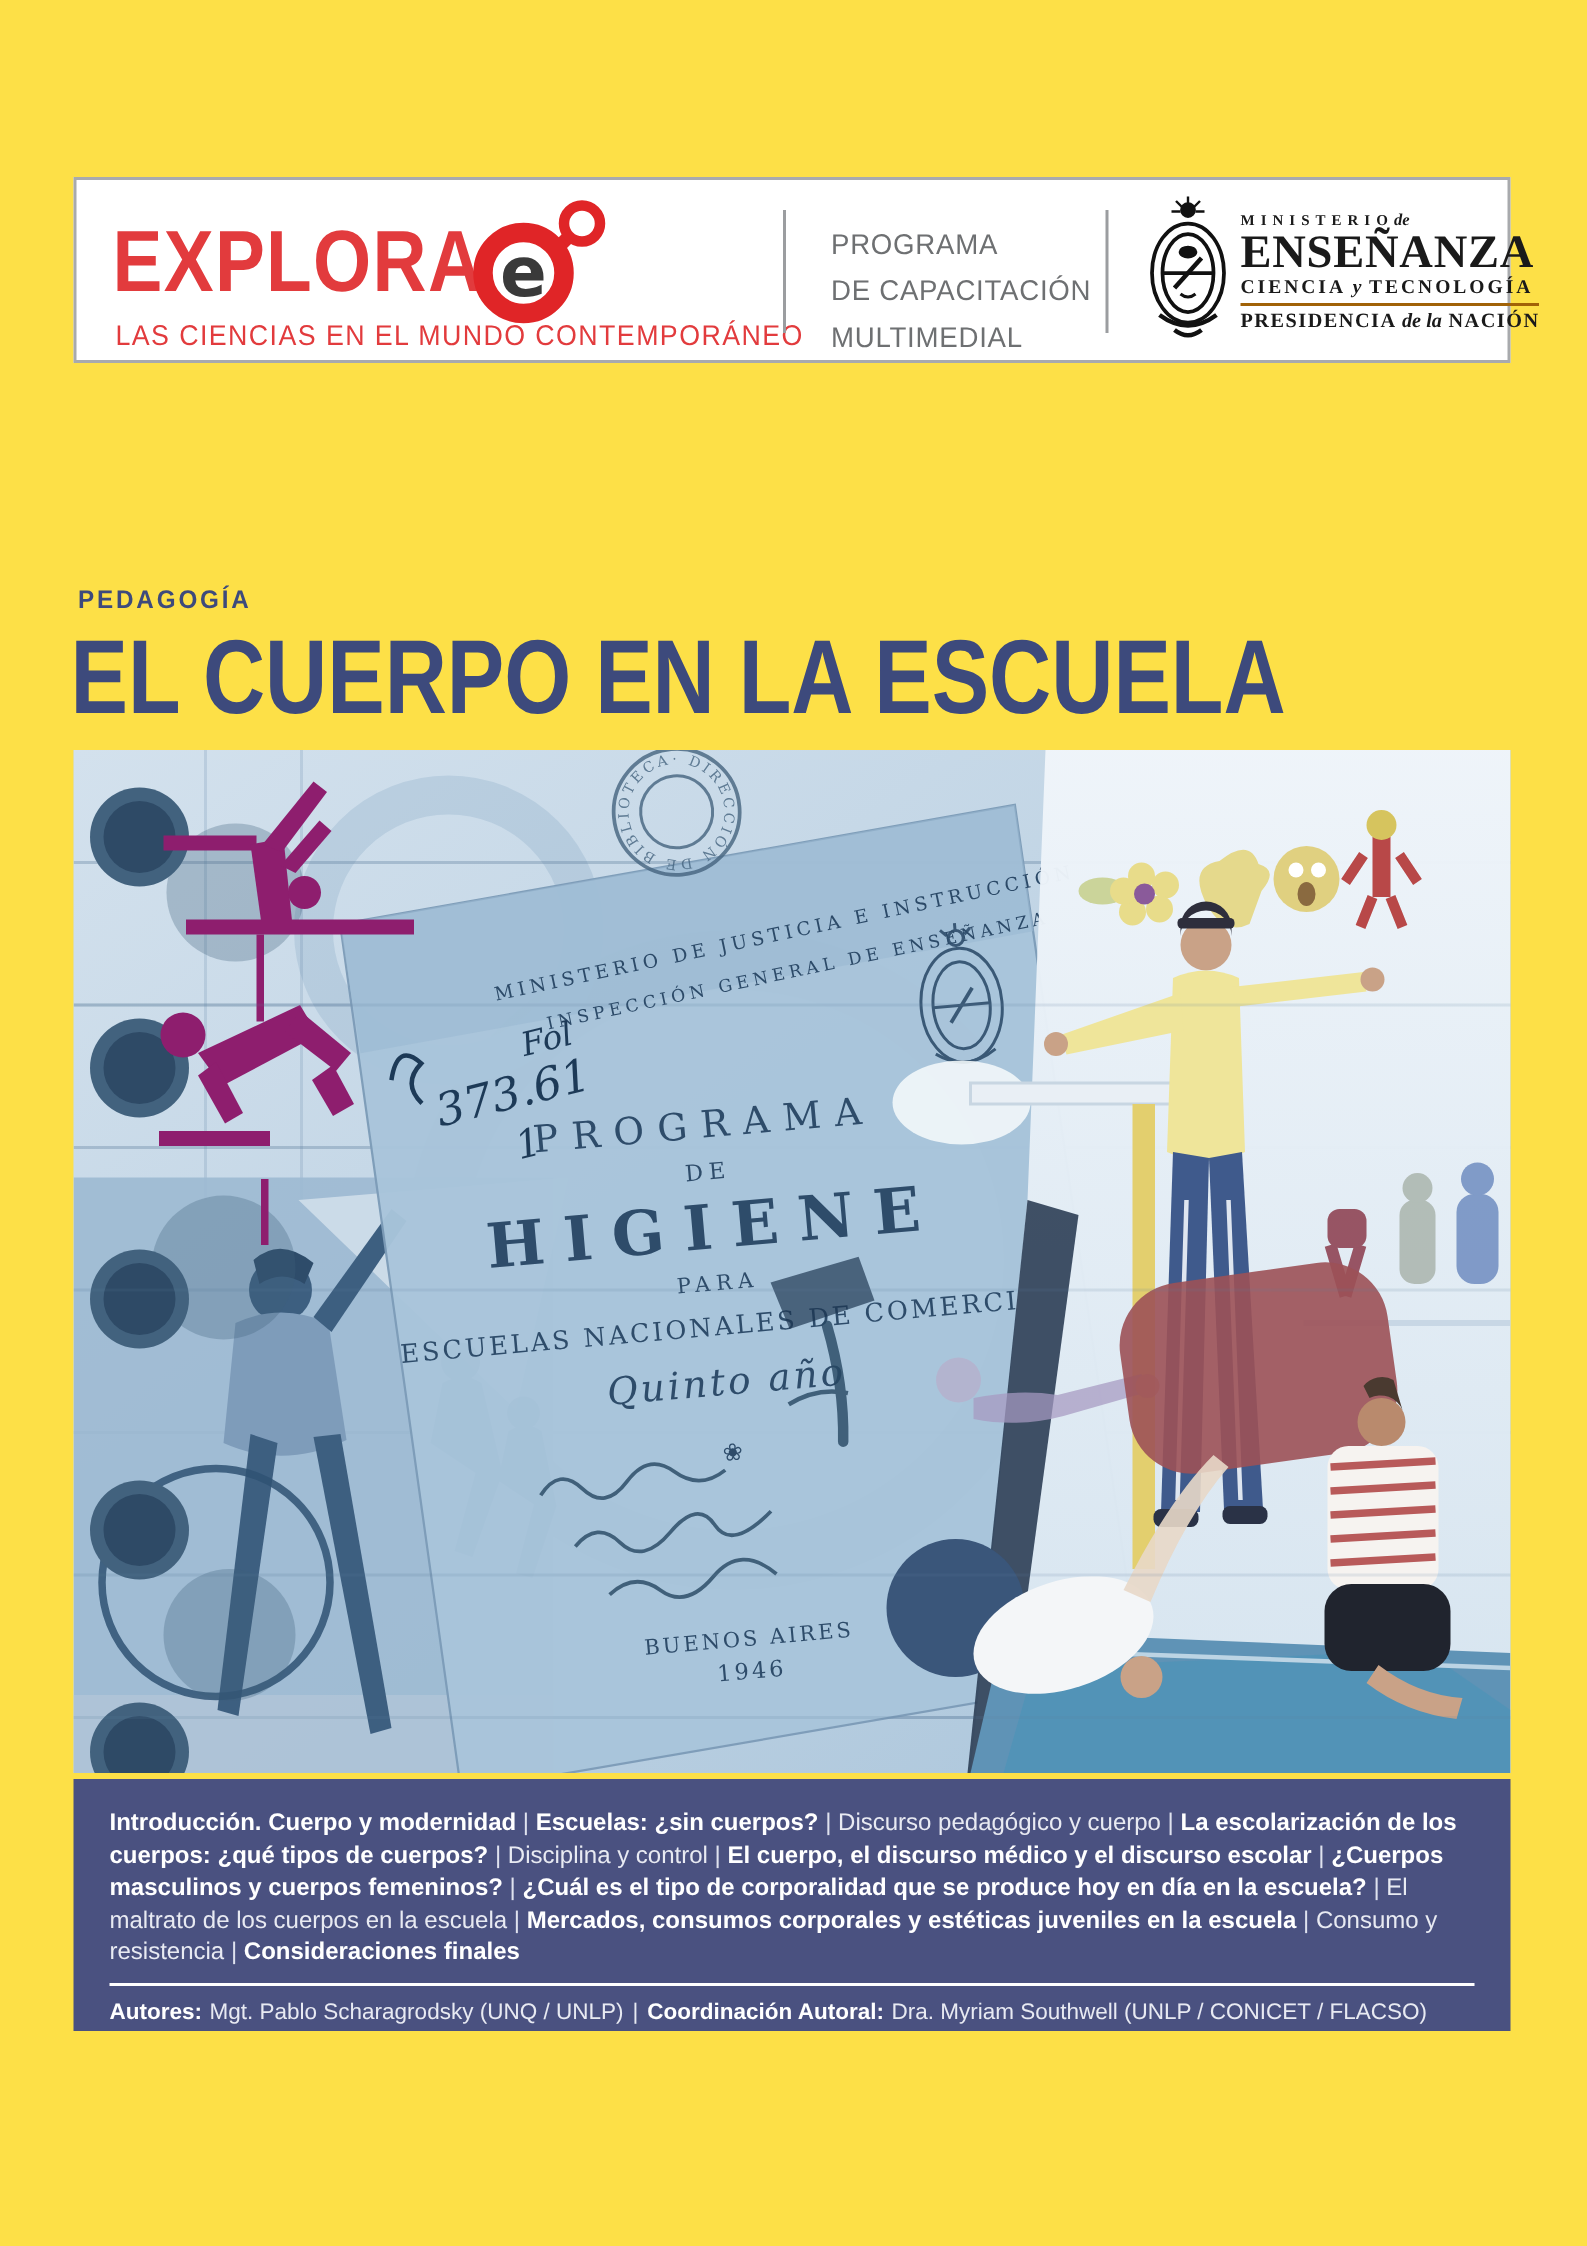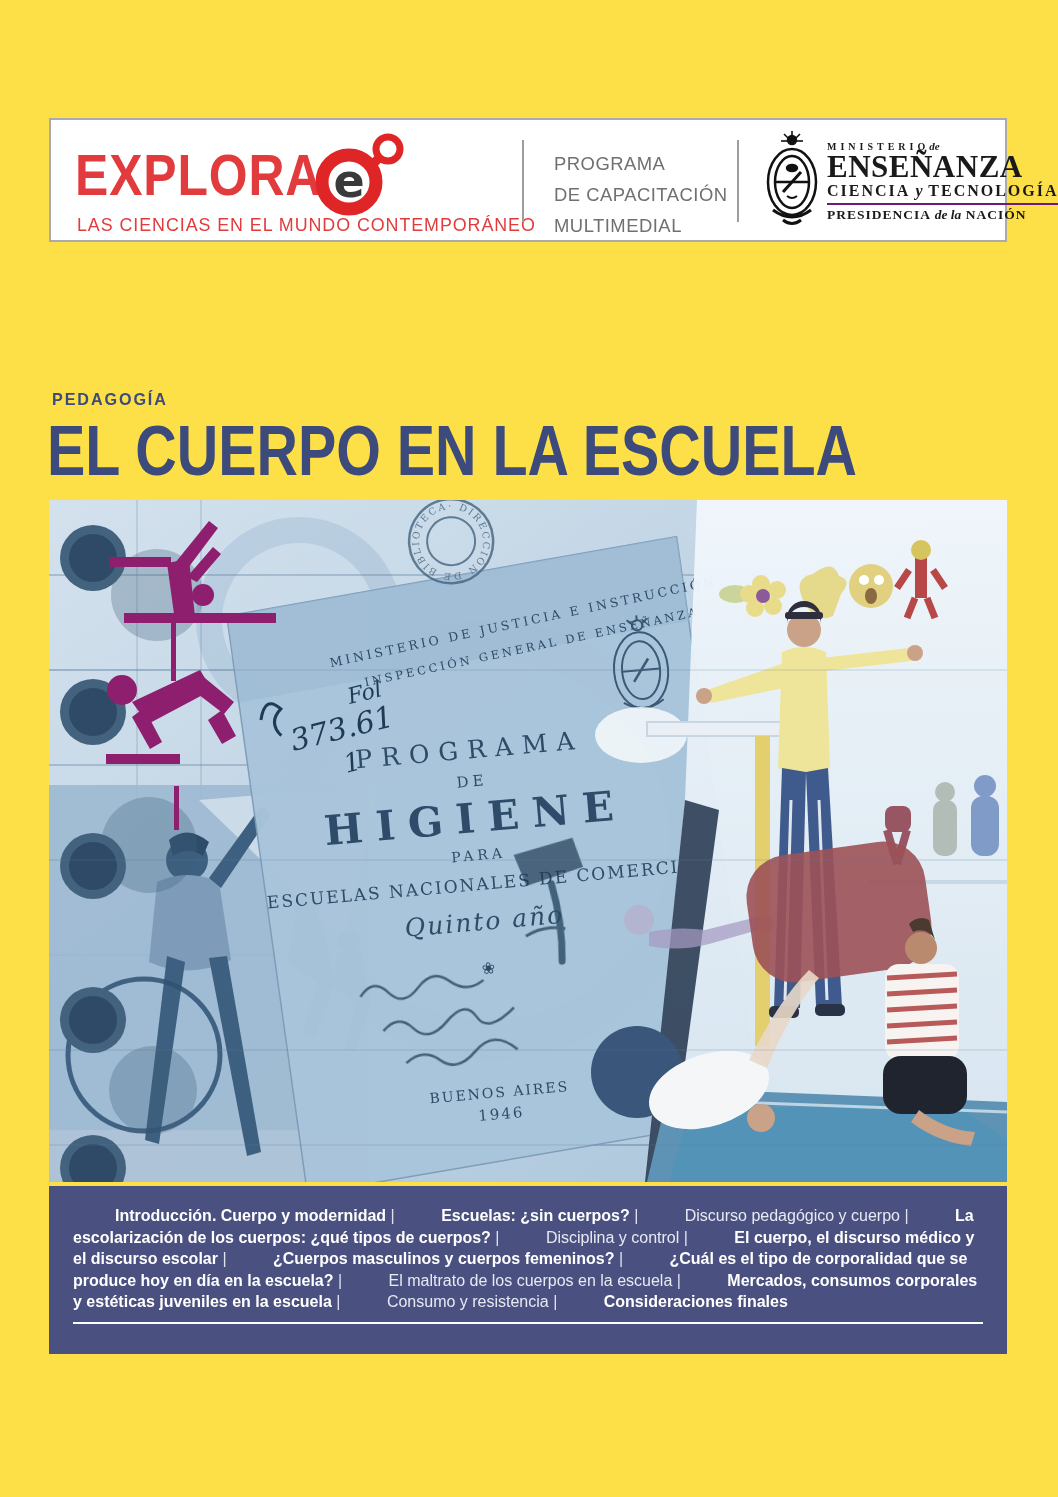--- a/index.html
+++ b/index.html
@@ -17,39 +17,39 @@
   .vdiv{position:absolute;top:20px;width:2px;height:82px;background:#9b9da0;}
   .vdiv.d1{left:471px;} .vdiv.d2{left:686px;}
   .program{position:absolute;left:503px;top:28px;font-size:19px;line-height:31px;color:#6e7072;
            letter-spacing:.5px;transform:scaleX(.97);transform-origin:left top;white-space:nowrap;}
   .ministry{position:absolute;left:710px;top:10px;display:flex;align-items:center;}
   .ministry .crest{width:62px;height:102px;flex:0 0 auto;}
   .ministry .mtxt{margin-left:4px;color:#1a1a1a;font-family:"Liberation Serif",serif;white-space:nowrap;}
   .m-top{font-size:10px;font-weight:700;letter-spacing:4px;}
   .m-top .it{font-style:italic;letter-spacing:0;font-size:11px;}
   .m-name{font-size:31px;font-weight:700;line-height:30px;letter-spacing:.5px;}
-  .m-sub{font-size:16px;font-weight:700;letter-spacing:2px;}
+  .m-sub{font-size:13px;font-weight:700;letter-spacing:2px;}
   .m-sub .it{font-style:italic;letter-spacing:0;}
-  .m-bot{font-size:13.5px;font-weight:700;border-top:2px solid #701a75;margin-top:3px;padding-top:2px;letter-spacing:1px;}
+  .m-bot{font-size:13.5px;font-weight:700;border-top:2px solid #a16207;margin-top:3px;padding-top:2px;letter-spacing:1px;}
   .m-bot .it{font-style:italic;letter-spacing:0;}
 
   
   .category{position:absolute;left:52px;top:390px;font-size:17px;font-weight:700;letter-spacing:2px;
             color:#3d4a7c;transform:scaleX(.95);transform-origin:left top;}
   .page-title{position:absolute;left:47px;top:416px;font-size:70px;line-height:70px;font-weight:700;
               letter-spacing:0;color:#3d4a7c;transform:scaleX(.82);transform-origin:left top;white-space:nowrap;}
 
   
   .collage{position:absolute;left:49px;top:500px;width:958px;height:682px;overflow:hidden;background:#c8dae9;}
 
   
   .toc-panel{position:absolute;left:49px;top:1186px;width:958px;height:168px;background:#4a5180;
              box-sizing:border-box;padding:19px 24px 0 24px;color:#ffffff;}
   .toc-list{font-size:16px;line-height:21.5px;}
-  .toc-item{font-weight:400;color:#e8eaf2;margin-left:42px;}
+  .toc-item{font-weight:400;color:#e8eaf2;}
   .toc-item.bold{font-weight:700;color:#ffffff;}
   .toc-sep{font-weight:300;color:#dfe2ee;}
   .credits-divider{border:none;border-top:2px solid #ffffff;margin:9px 0 0 0;}
   .credits-line{margin-top:8px;font-size:15px;line-height:20px;color:#e8eaf2;white-space:nowrap;}
   .credits-line .lab{font-weight:700;color:#ffffff;margin-right:5px;}
   .credits-line .sep{margin:0 6px;font-weight:300;}
 
   svg text{font-family:"DejaVu Serif","Liberation Serif",serif;}
 </style>
 </head>
@@ -367,15 +367,18 @@
           <line x1="0" y1="360" x2="958" y2="360"></line>
         <line x1="0" y1="550" x2="958" y2="550"></line>
           <line x1="0" y1="645" x2="958" y2="645"></line>
       </g>
     </svg>
   </div>
 
   <div class="toc-panel">
     <div class="toc-list"><span class="toc-item bold">Introducción. Cuerpo y modernidad</span><span class="toc-sep"> | </span><span class="toc-item bold">Escuelas: ¿sin cuerpos?</span><span class="toc-sep"> | </span><span class="toc-item">Discurso pedagógico y cuerpo</span><span class="toc-sep"> | </span><span class="toc-item bold">La escolarización de los cuerpos: ¿qué tipos de cuerpos?</span><span class="toc-sep"> | </span><span class="toc-item">Disciplina y control</span><span class="toc-sep"> | </span><span class="toc-item bold">El cuerpo, el discurso médico y el discurso escolar</span><span class="toc-sep"> | </span><span class="toc-item bold">¿Cuerpos masculinos y cuerpos femeninos?</span><span class="toc-sep"> | </span><span class="toc-item bold">¿Cuál es el tipo de corporalidad que se produce hoy en día en la escuela?</span><span class="toc-sep"> | </span><span class="toc-item">El maltrato de los cuerpos en la escuela</span><span class="toc-sep"> | </span><span class="toc-item bold">Mercados, consumos corporales y estéticas juveniles en la escuela</span><span class="toc-sep"> | </span><span class="toc-item">Consumo y resistencia</span><span class="toc-sep"> | </span><span class="toc-item bold">Consideraciones finales</span></div>
     <hr class="credits-divider">
+    <div class="credits-line">
+      <span class="lab">Autores:</span><span>Mgt. Pablo Scharagrodsky (UNQ / UNLP)</span><span class="sep">|</span><span class="lab">Coordinación Autoral:</span><span>Dra. Myriam Southwell (UNLP / CONICET / FLACSO)</span>
+    </div>
   </div>
 
 </div>
 
 </body></html>

